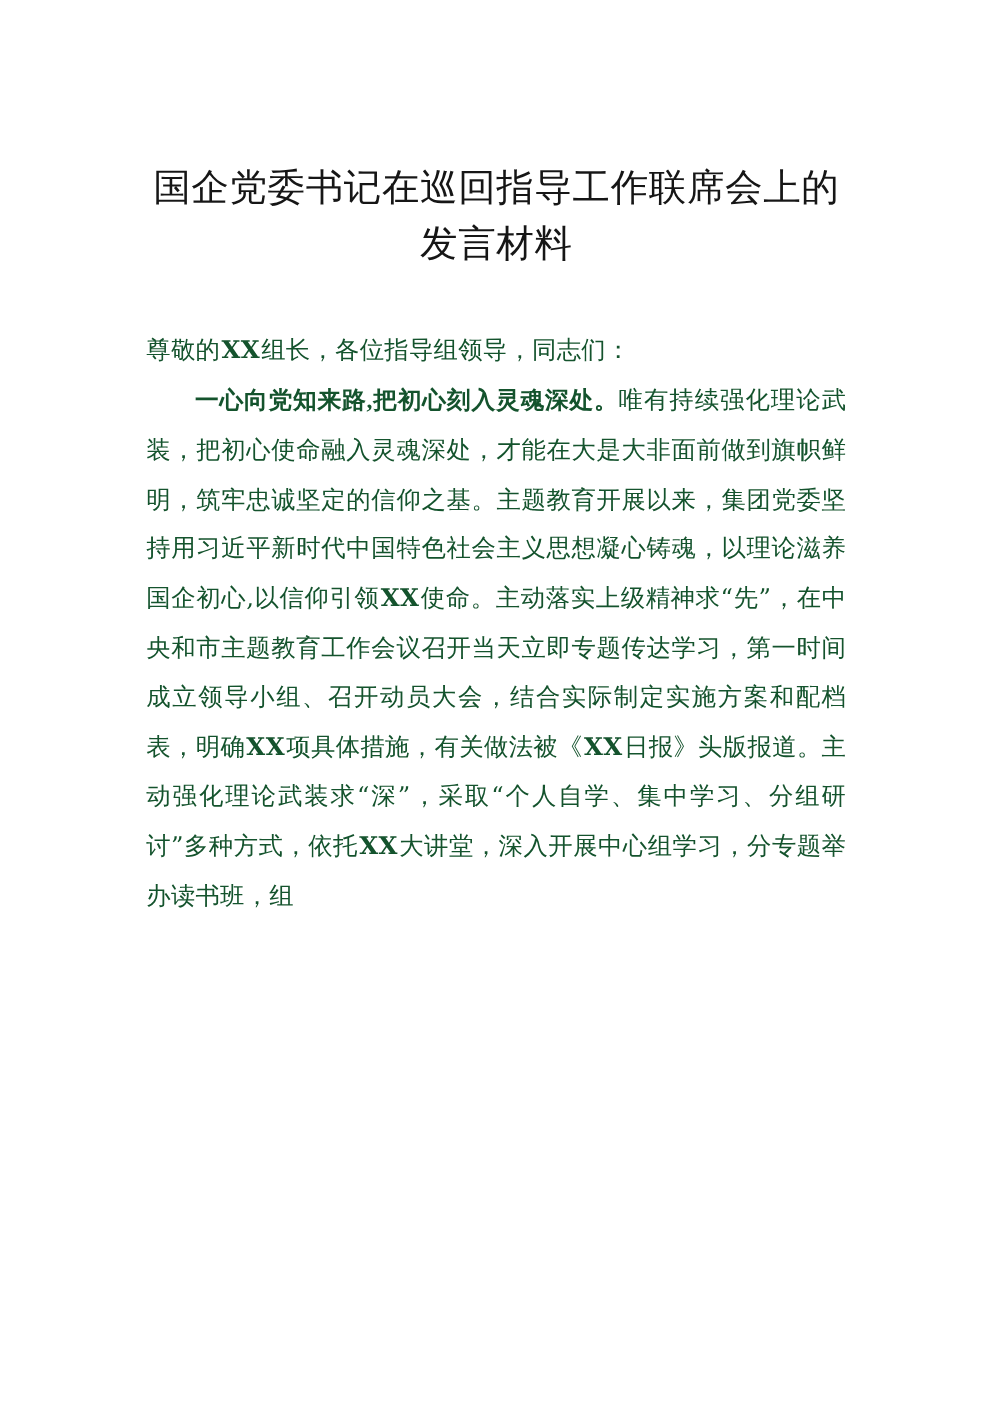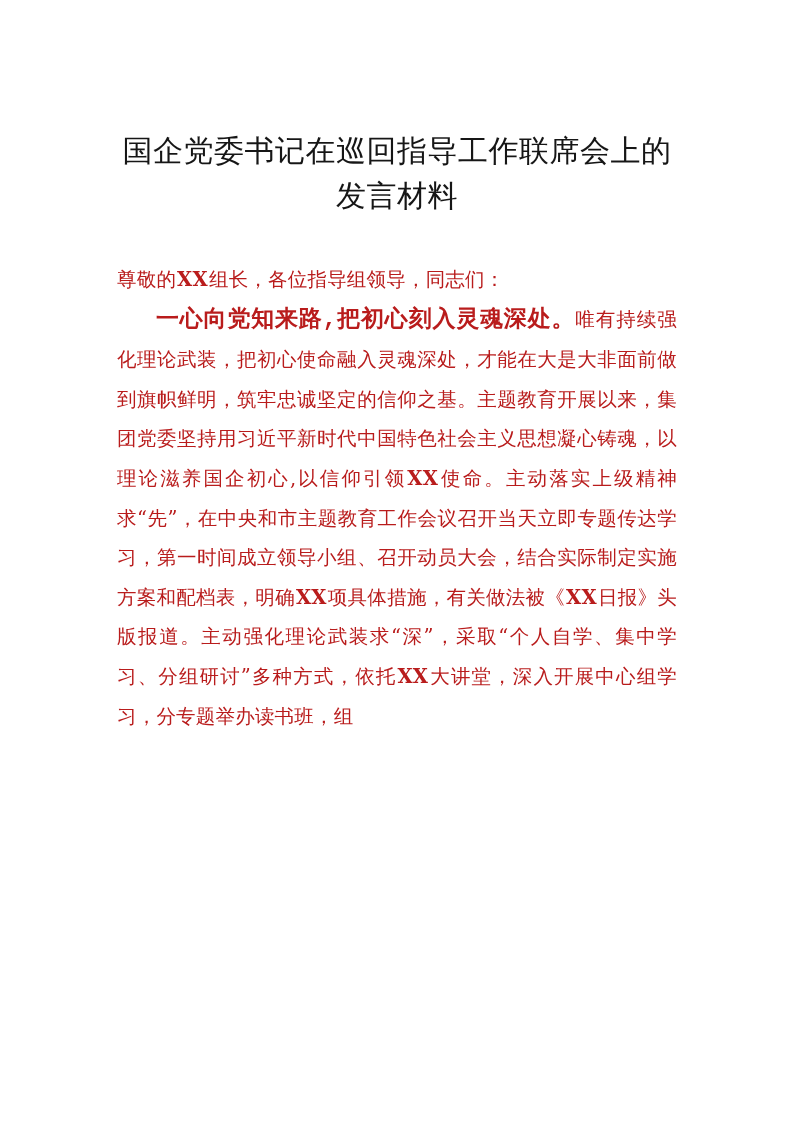--- a/index.html
+++ b/index.html
@@ -55,34 +55,34 @@
   }
 
   p.para {
     margin: 0;
     font-family: "DejaVu Serif", "Liberation Serif", serif;
     font-size: 19.5px;
     line-height: 39.6px;
     text-align: justify;
     text-justify: inter-character;
     text-align-last: left;
-    color: #b91c1c;
+    color: #14532d;
     letter-spacing: 0.2px;
     word-break: break-all;
   }
 
   p.indent {
     text-indent: 2em;
   }
 
   
   .bold-run {
     font-weight: 700;
-    font-family: Liberation Mono, monospace;
-    font-size: 23px;
+    font-family: Liberation Serif, serif;
+    font-size: 19px;
     letter-spacing: 0;
   }
 
   
   .latin {
     font-family: "DejaVu Serif", "Liberation Serif", serif;
     font-weight: 700;
     letter-spacing: 0.3px;
     padding: 0 1px;
   }

